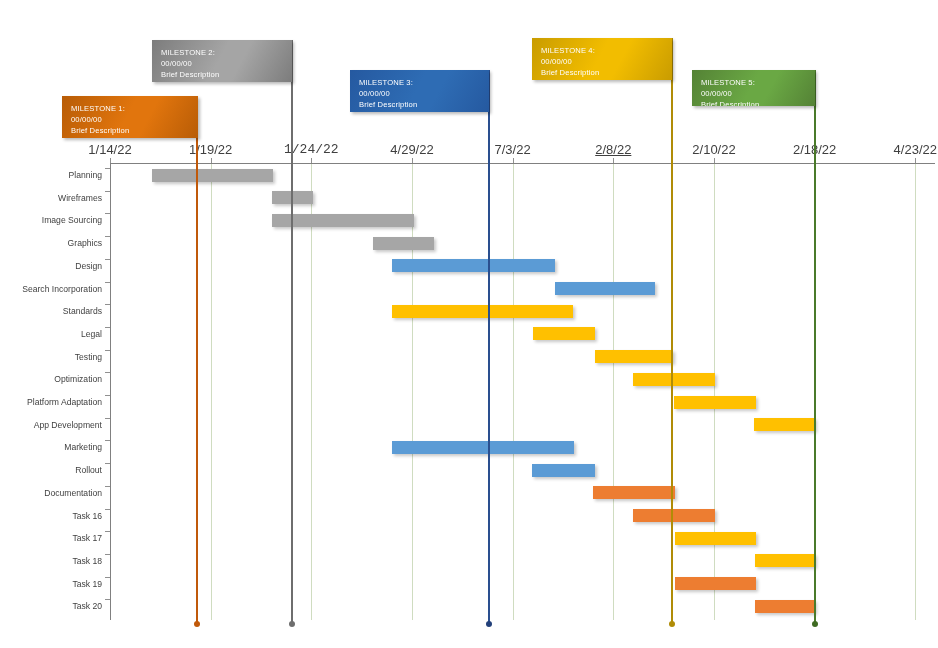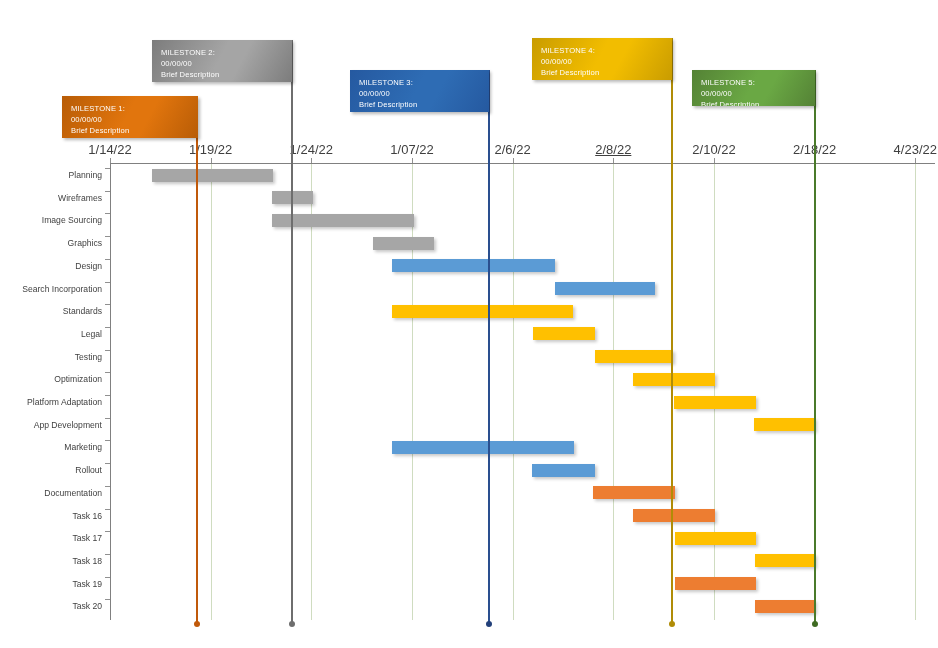--- a/index.html
+++ b/index.html
@@ -144,25 +144,25 @@
       <div class="vgrid" style="left: 604px; top: 163px; height: 457px;"></div>
       <div class="vgrid" style="left: 704.6px; top: 163px; height: 457px;"></div>
       <div class="vgrid" style="left: 805.3px; top: 163px; height: 457px;"></div>
       <div class="axis-line" style="left: 0px; top: 163px; width: 825px; height: 1px;"></div>
       <div class="axis-line" style="left: 0px; top: 163px; width: 1px; height: 457px;"></div>
       <div class="tick" style="left: 0px; top: 158px;"></div>
       <div class="date-label" style="left: 0px; top: 142px;">1/14/22</div>
       <div class="tick" style="left: 100.6px; top: 158px;"></div>
       <div class="date-label" style="left: 100.6px; top: 142px;">1/19/22</div>
       <div class="tick" style="left: 201.3px; top: 158px;"></div>
-      <div class="date-label" style="left: 201.3px; top: 142px;">1/24/22</div>
+      <div class="date-label" style="left: 201.3px; top: 142px; font-family: Liberation Mono, monospace;">1/24/22</div>
       <div class="tick" style="left: 302px; top: 158px;"></div>
-      <div class="date-label" style="left: 302px; top: 142px;">1/07/22</div>
+      <div class="date-label" style="left: 302px; top: 142px;">4/29/22</div>
       <div class="tick" style="left: 402.6px; top: 158px;"></div>
-      <div class="date-label" style="left: 402.6px; top: 142px;">2/6/22</div>
+      <div class="date-label" style="left: 402.6px; top: 142px;">7/3/22</div>
       <div class="tick" style="left: 503.3px; top: 158px;"></div>
       <div class="date-label" style="left: 503.3px; top: 142px; text-decoration: underline;">2/8/22</div>
       <div class="tick" style="left: 604px; top: 158px;"></div>
       <div class="date-label" style="left: 604px; top: 142px;">2/10/22</div>
       <div class="tick" style="left: 704.6px; top: 158px;"></div>
       <div class="date-label" style="left: 704.6px; top: 142px;">2/18/22</div>
       <div class="tick" style="left: 805.3px; top: 158px;"></div>
       <div class="date-label" style="left: 805.3px; top: 142px;">4/23/22</div>
       <div class="ytick" style="left: -5px; top: 168px;"></div>
       <div class="bar" style="left: 42px; width: 121px; top: 169px; height: 13px; background: rgb(166, 166, 166);"></div>

